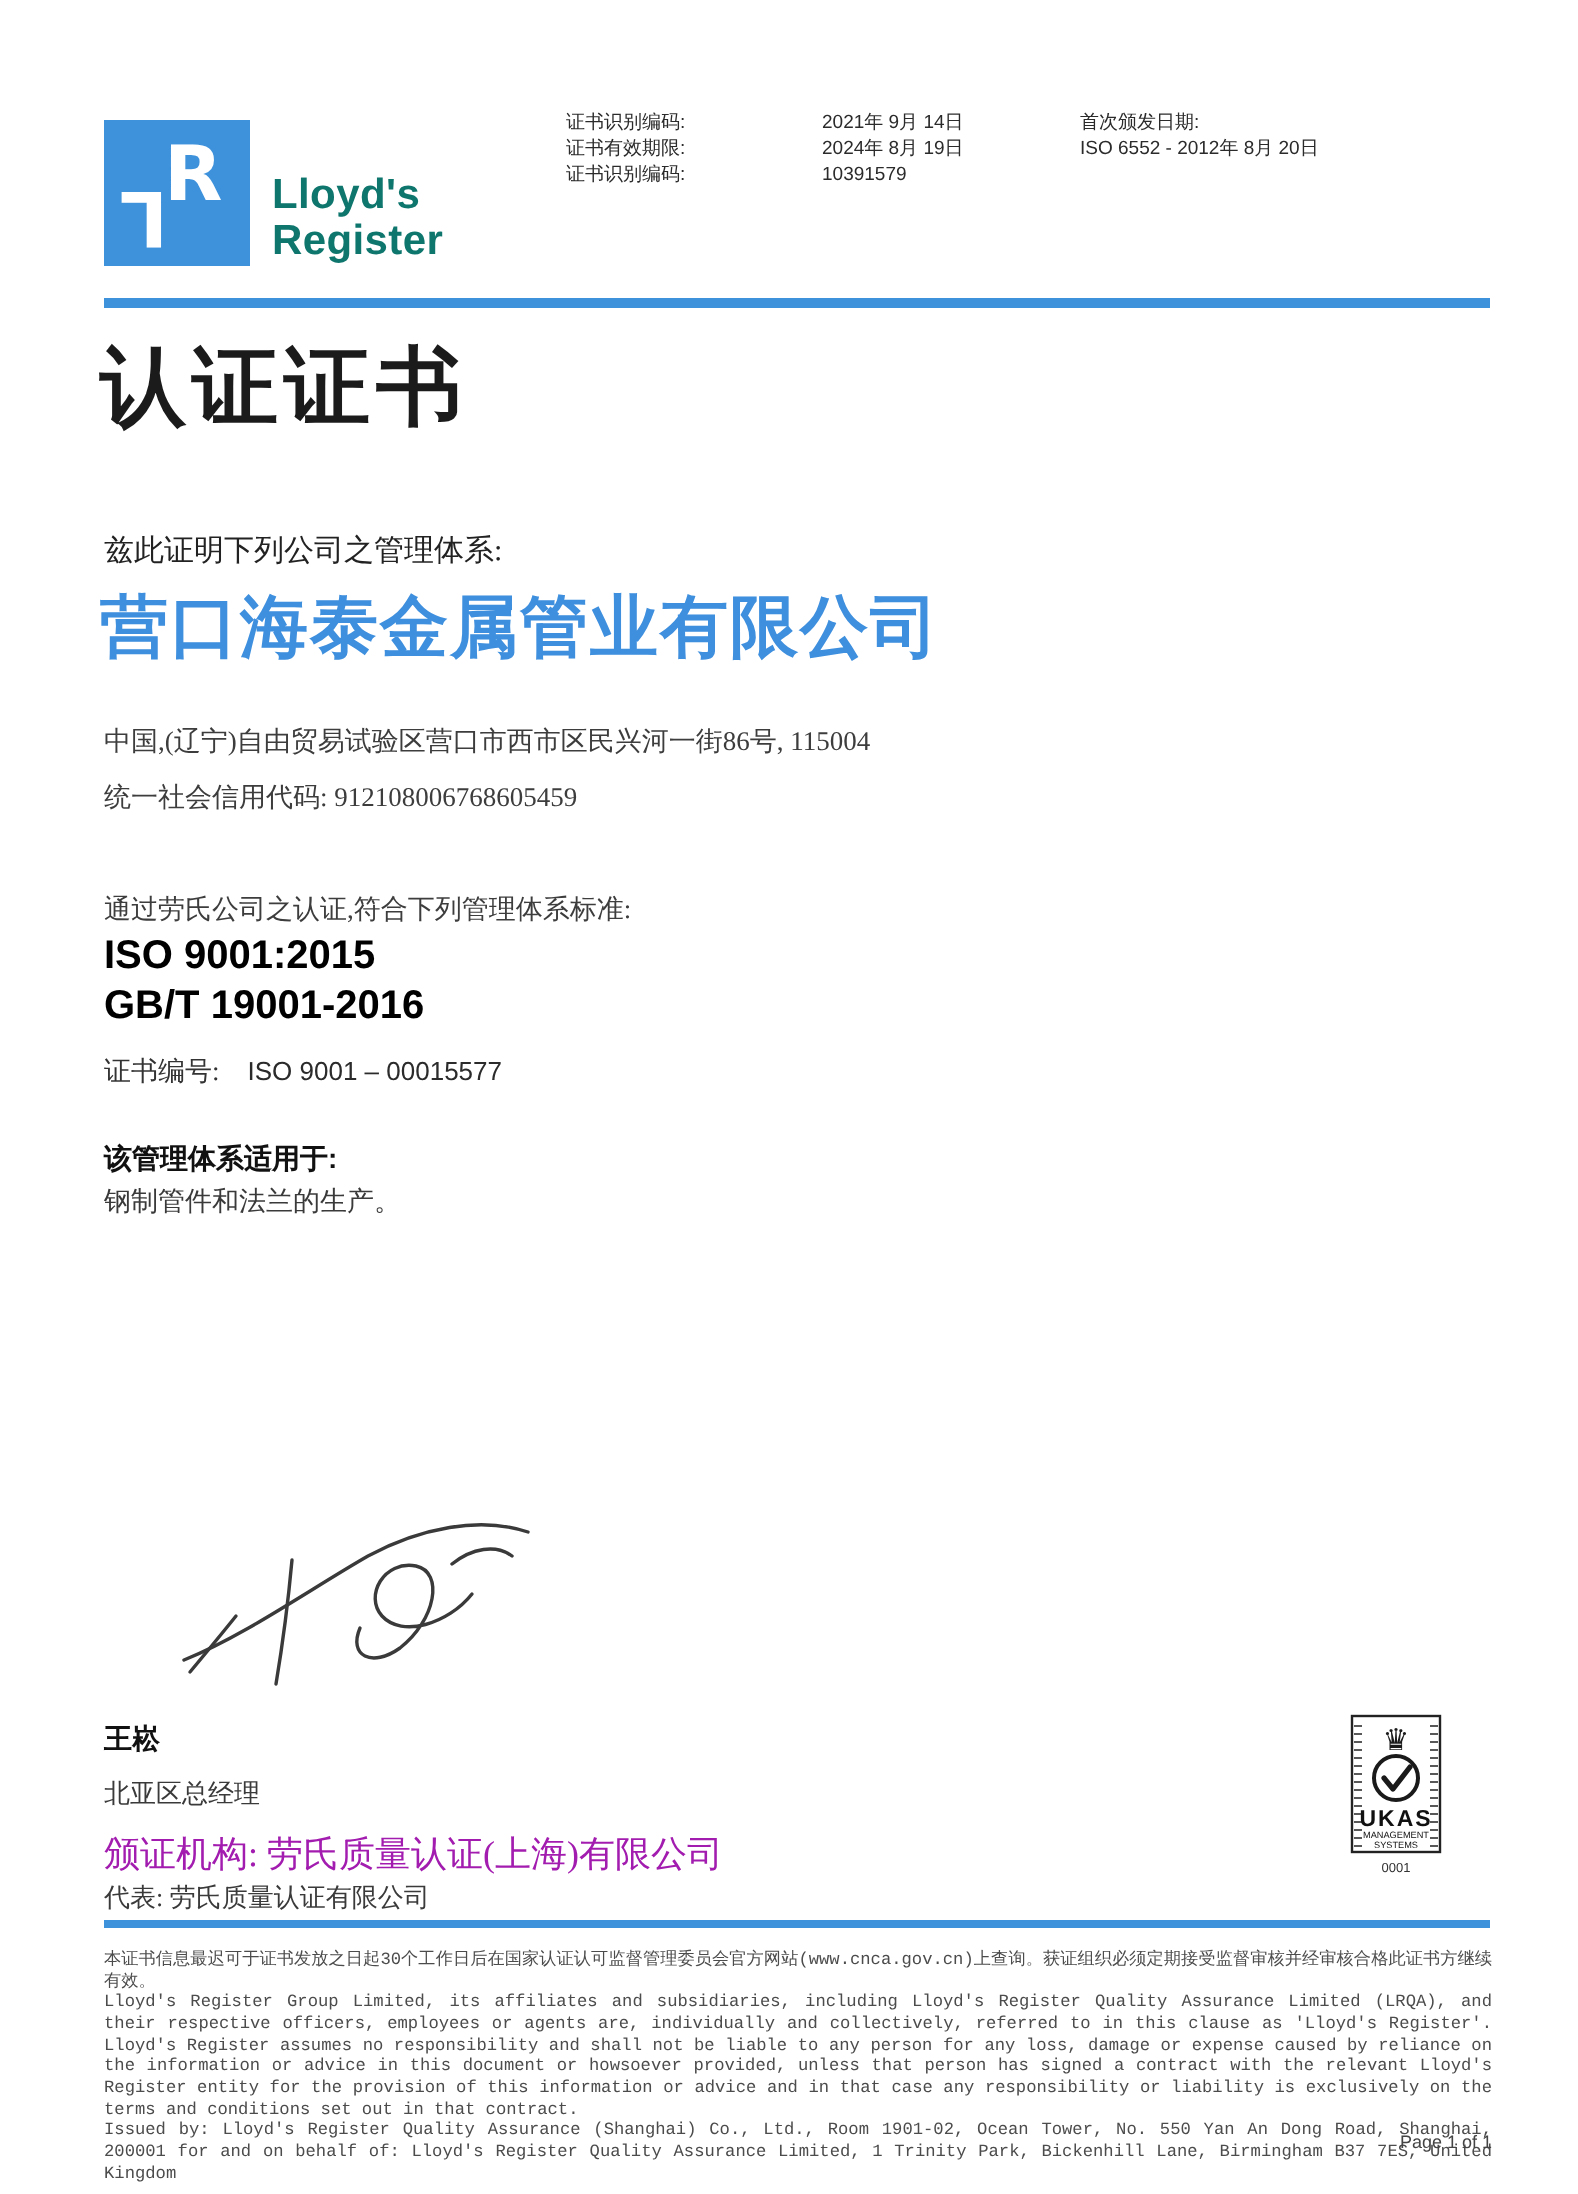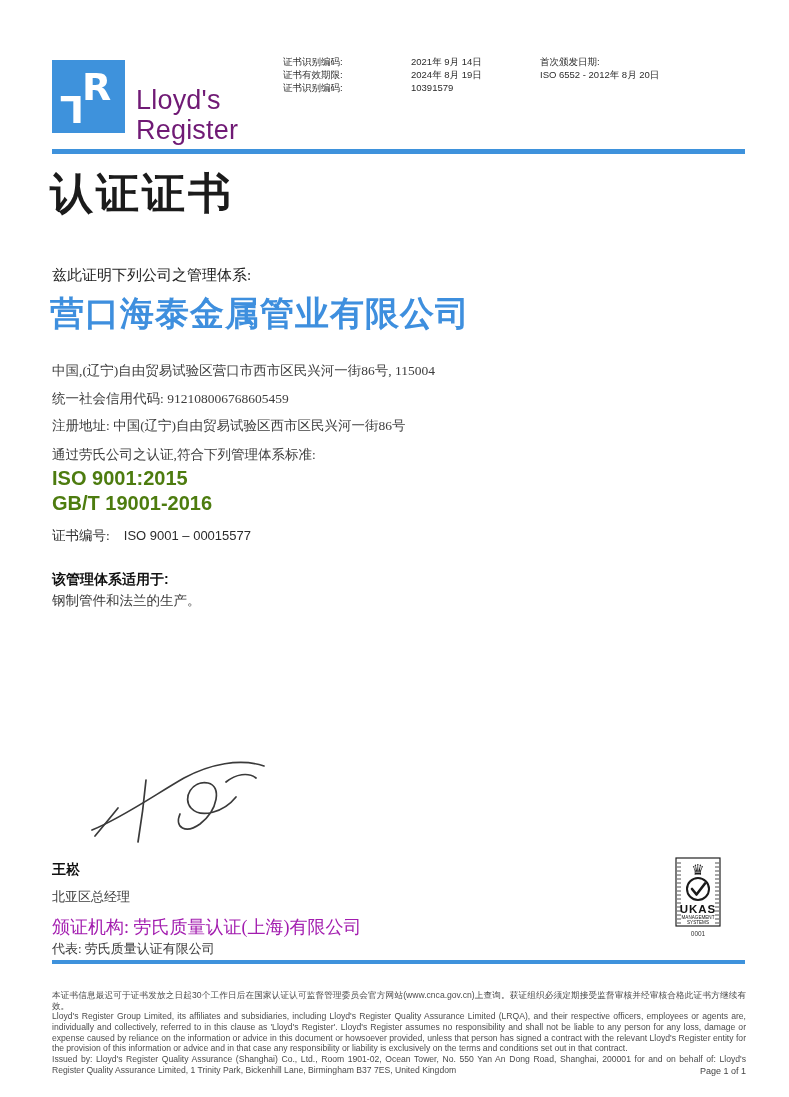--- a/index.html
+++ b/index.html
@@ -9,21 +9,21 @@
     background:#ffffff; overflow:hidden;
     font-family:"Liberation Serif","DejaVu Serif",serif;
     color:#2e2e2e;
   }
   .abs { position:absolute; }
 
   
   .logo-square { left:52px; top:60px; width:73px; height:73px; }
   .logo-text {
     left:136px; top:86px; font-family:"Liberation Sans","DejaVu Sans",sans-serif;
-    font-size:27px; font-weight:400; color:#701a75; line-height:1.1; letter-spacing:.2px;
+    font-size:21px; font-weight:700; color:#0f766e; line-height:1.1; letter-spacing:.2px;
   }
   .hdr-fields { left:283px; top:55px; font-size:9.5px; color:#2b2b2b; line-height:13px;
     font-family:"Liberation Sans","DejaVu Sans",sans-serif; }
   .hdr-row { display:flex; }
   .hdr-label { width:128px; }
   .hdr-value { }
   .hdr-right { left:540px; top:55px; font-size:9.5px; color:#2b2b2b; line-height:13px;
     font-family:"Liberation Sans","DejaVu Sans",sans-serif; }
   .rule { left:52px; width:693px; height:5px; background:#3e92dc; }
   .rule-top { top:149px; }
@@ -33,21 +33,21 @@
 
   .intro { left:52px; top:266px; font-size:15px; color:#222; }
   .company { left:50px; top:291px; font-size:34px; font-weight:bold; color:#3e8fde; letter-spacing:1px; }
 
   .detail { left:52px; font-size:13.5px; color:#3d3d3d; }
   .d1 { top:362px; }
   .d2 { top:390px; }
   .d3 { top:417px; }
   .d4 { top:446px; }
 
-  .std { left:52px; font-size:20px; font-weight:bold; color:#4d7c0f;
+  .std { left:52px; font-size:20px; font-weight:bold; color:#000000;
     font-family:"Liberation Sans","DejaVu Sans",sans-serif; }
   .std1 { top:467px; }
   .std2 { top:492px; }
 
   .certnum { left:52px; top:527px; font-size:13.5px; color:#333; }
   .certnum .val { font-family:Liberation Sans, sans-serif; font-size:13px; margin-left:14px; color:#2b2b2b; }
 
   .scope-head { left:52px; top:571px; font-size:14px; font-weight:bold; color:#111;
     font-family:"Liberation Sans","DejaVu Sans",sans-serif; }
   .scope-text { left:52px; top:592px; font-size:13.5px; color:#3a3a3a; }
@@ -56,21 +56,21 @@
 
   .sig-name { left:52px; top:861px; font-size:14px; font-weight:bold; color:#111;
     font-family:Liberation Sans, sans-serif; }
   .sig-title { left:52px; top:888px; font-size:13px; color:#3a3a3a; }
   .sig-issuer { left:52px; top:915px; font-size:18px; color:#a21caf; }
   .sig-behalf { left:52px; top:940px; font-size:13px; color:#3a3a3a; }
 
   .ukas { left:666px; top:856px; width:64px; text-align:center; }
 
   .footer { left:52px; top:975px; width:694px; font-size:8.6px; line-height:1.24; color:#4c4c4c;
-    font-family:Liberation Sans, sans-serif; text-align:justify;margin-top:15px; }
+    font-family:Liberation Mono, monospace; text-align:justify; }
   .footer p { margin:0; }
   .page-num { left:52px; top:1066px; width:694px; text-align:right; font-size:9px; color:#444;
     font-family:"Liberation Sans","DejaVu Sans",sans-serif; }
 </style>
 </head>
 <body>
 
 <div class="page">
 
   <div class="abs logo-square">
@@ -108,21 +108,20 @@
 
   <div class="abs rule rule-top"></div>
 
   <div class="abs doc-title">认证证书</div>
 
   <div class="abs intro">兹此证明下列公司之管理体系:</div>
   <div class="abs company">营口海泰金属管业有限公司</div>
 
   <div class="abs detail d1">中国,(辽宁)自由贸易试验区营口市西市区民兴河一街86号, 115004</div>
   <div class="abs detail d2">统一社会信用代码: 912108006768605459</div>
-  <div class="abs detail d3">注册地址:  中国(辽宁)自由贸易试验区西市区民兴河一街86号</div>
   <div class="abs detail d4">通过劳氏公司之认证,符合下列管理体系标准:</div>
 
   <div class="abs std std1">ISO 9001:2015</div>
   <div class="abs std std2">GB/T 19001-2016</div>
 
   <div class="abs certnum">
     <span>证书编号:</span><span class="val">ISO 9001 – 00015577</span>
   </div>
 
   <div class="abs scope-head">该管理体系适用于:</div>

